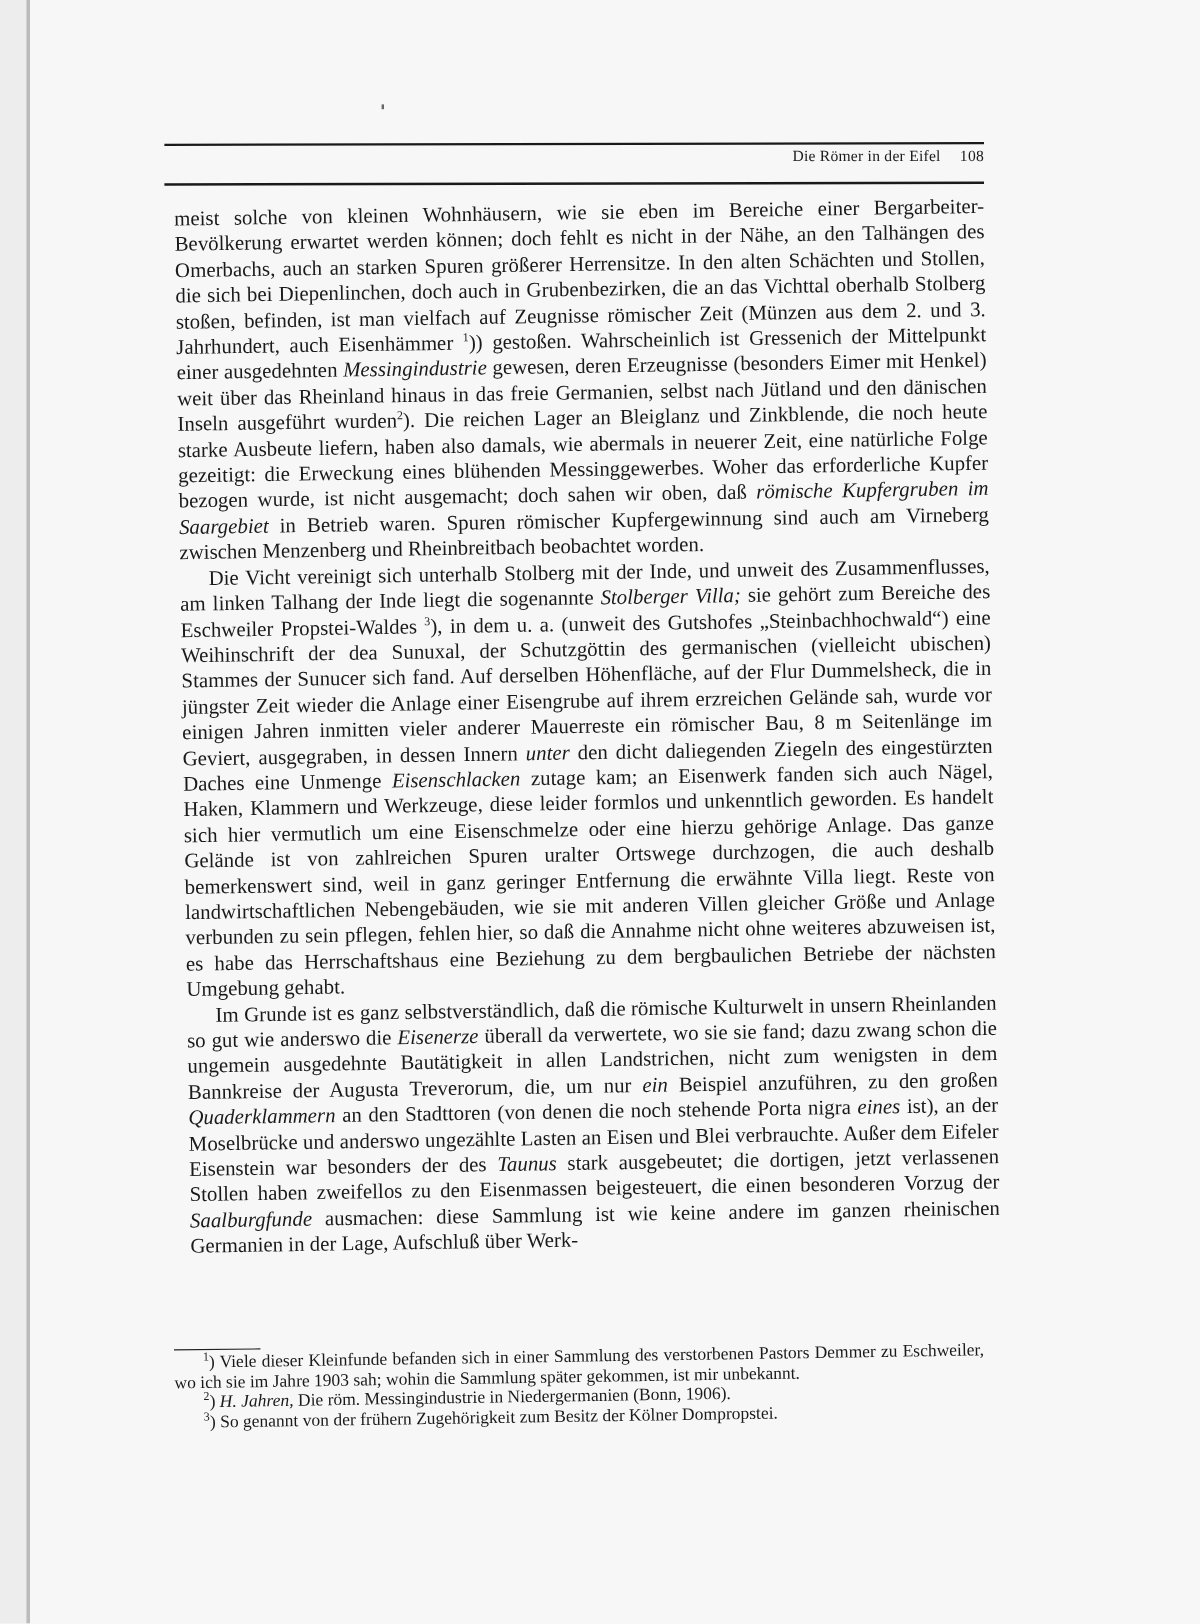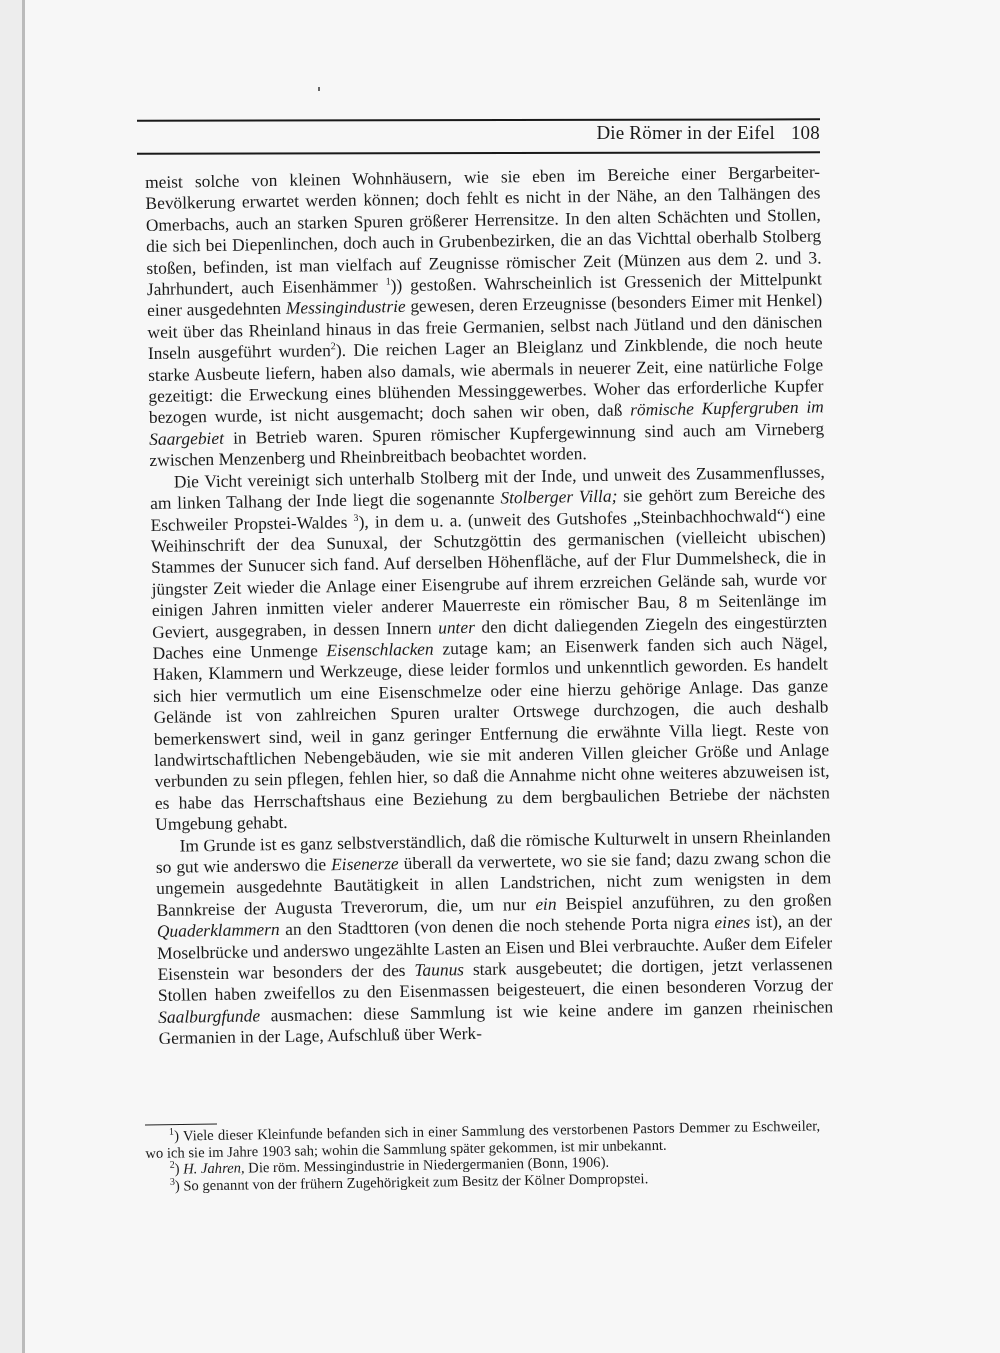--- a/index.html
+++ b/index.html
@@ -6,21 +6,21 @@
   body {
     width:1000px; height:1353px; background:#f7f7f7; position:relative; overflow:hidden;
     font-family:"Liberation Serif","DejaVu Serif",serif; color:#1a1a1a;
   }
   .gutter { position:absolute; left:22px; top:0; width:3px; height:1353px; background:#8a8a8a; opacity:0.55; }
   .gutter2 { position:absolute; left:0; top:0; width:22px; height:1353px; background:#ededed; }
   .rule { position:absolute; left:137px; width:683px; height:2px; background:#1a1a1a; }
   .rule.top { top:119px; transform:rotate(-0.12deg); }
   .rule.bottom { top:152px; transform:rotate(-0.12deg); }
   .header {
-    position:absolute; top:122px; right:180px; font-size:19px; letter-spacing:0.2px;
+    position:absolute; top:122px; right:180px; font-size:13px; letter-spacing:0.2px;
     display:flex; gap:16px; align-items:baseline;
   }
   .body-text {
     position:absolute; left:145px; top:172px; width:675px;
     font-size:17.4px; line-height:21.4px; text-align:justify;
     transform:rotate(-0.9deg); transform-origin:left top;
   }
   .body-text p { margin:0; }
   .body-text p.indent { text-indent:24px; }
   i { font-style:italic; }

